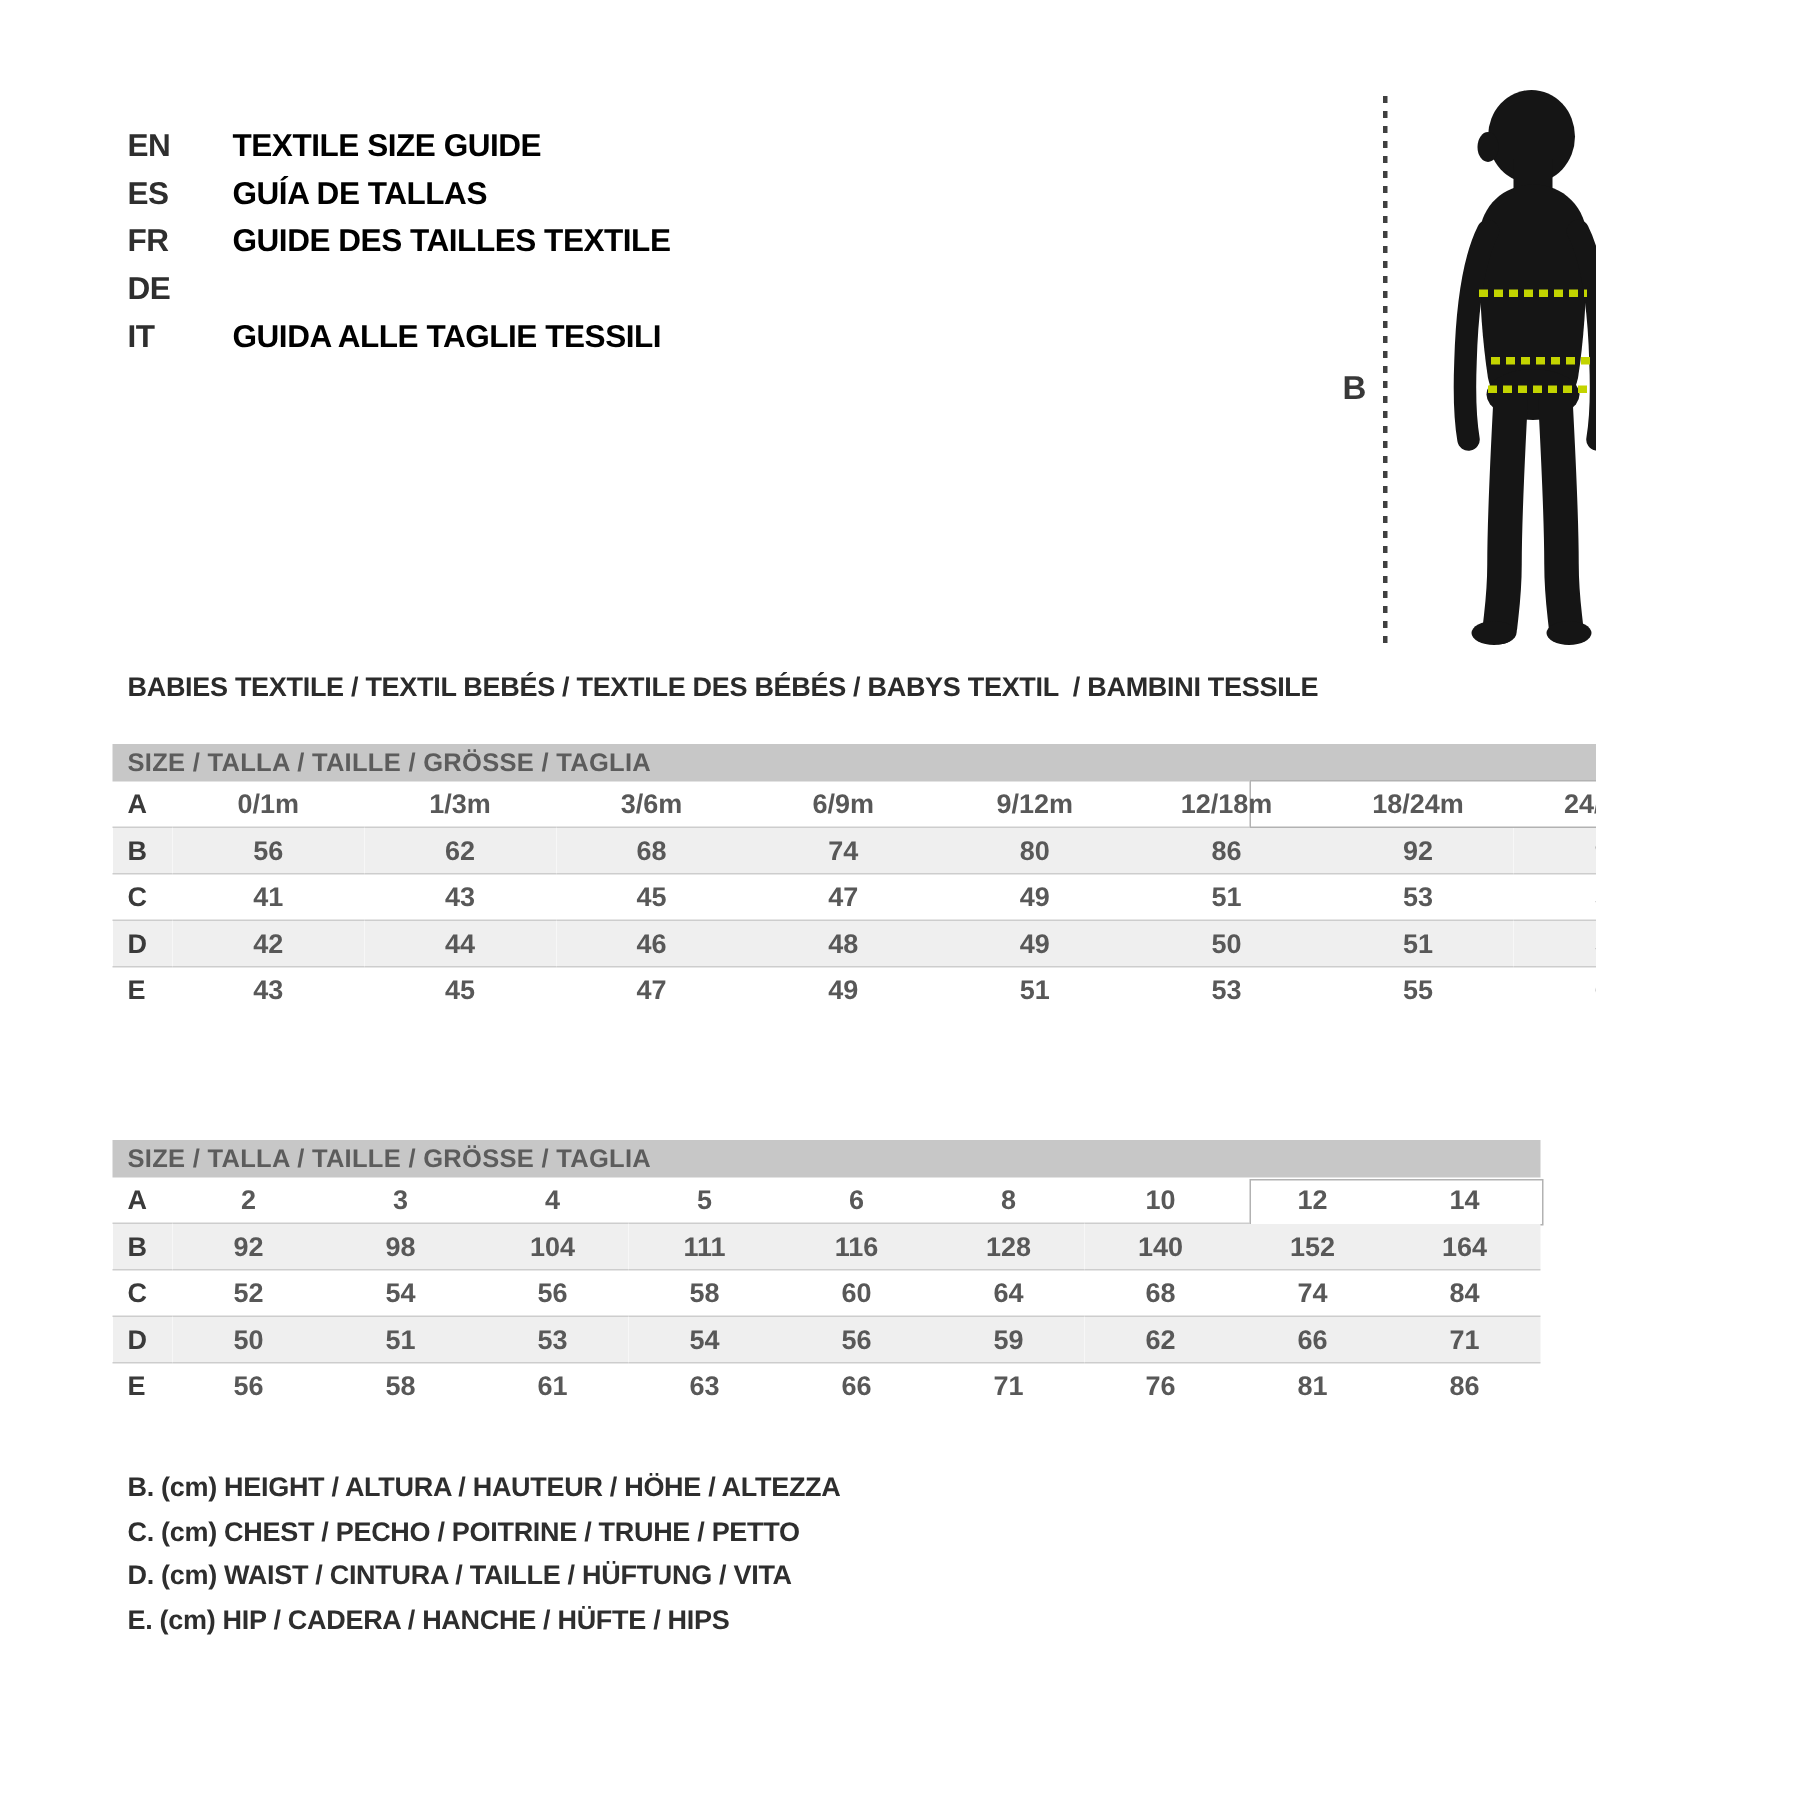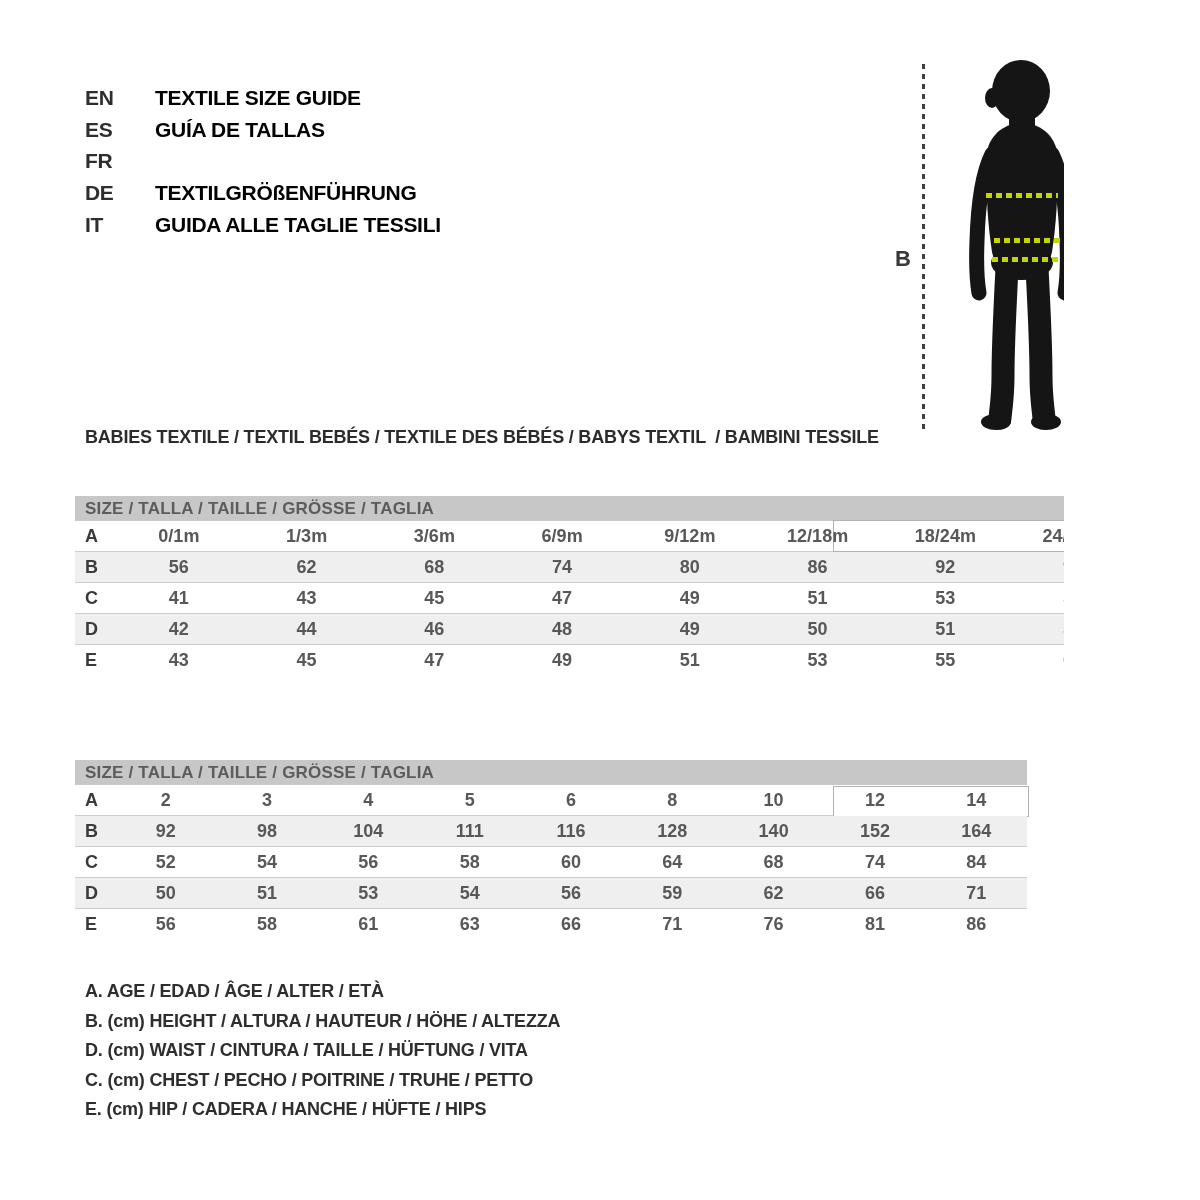--- a/index.html
+++ b/index.html
@@ -74,24 +74,24 @@
     <div class="lang-row">
       <span class="lang-code">EN</span>
       <span class="lang-label">TEXTILE SIZE GUIDE</span>
     </div>
     <div class="lang-row">
       <span class="lang-code">ES</span>
       <span class="lang-label">GUÍA DE TALLAS</span>
     </div>
     <div class="lang-row">
       <span class="lang-code">FR</span>
+      <span class="lang-label">GUIDE DES TAILLES TEXTILE</span>
     </div>
     <div class="lang-row">
       <span class="lang-code">DE</span>
-      <span class="lang-label">TEXTILGRÖßENFÜHRUNG</span>
     </div>
     <div class="lang-row">
       <span class="lang-code">IT</span>
       <span class="lang-label">GUIDA ALLE TAGLIE TESSILI</span>
     </div>
   </div>
 
   <div class="vdash" style="left:922px; top:64px; height:368px;"></div>
   <span class="meas-label" style="left:895px; top:246px;">B</span>
 
@@ -120,21 +120,21 @@
   <span class="meas-label" style="left:1119px; top:182px;">C</span>
 
   <div class="hdash-green" style="left:994px; top:238px; width:66px;"></div>
   <div class="hdash-dark" style="left:1076px; top:239px; width:30px;"></div>
   <span class="meas-label" style="left:1120px; top:225px;">D</span>
 
   <div class="hdash-green" style="left:992px; top:257px; width:70px;"></div>
   <div class="hdash-dark" style="left:1064px; top:258px; width:42px;"></div>
   <span class="meas-label" style="left:1120px; top:247px;">E</span>
 
-  <div class="section-heading" style="top:427px;">BABIES TEXTILE / TEXTIL BEBÉS / TEXTILE DES BÉBÉS / BABYS TEXTIL  / BAMBINI TESSILE</div>
+  <div class="section-heading" style="top:448px;">BABIES TEXTILE / TEXTIL BEBÉS / TEXTILE DES BÉBÉS / BABYS TEXTIL  / BAMBINI TESSILE</div>
 
   <table class="size-table babies-table" style="left:75px; top:496px; width:1062px;">
     <colgroup>
         <col style="width:40px;">
         <col>
         <col>
         <col>
         <col>
         <col>
         <col>
@@ -280,20 +280,19 @@
       <td>71</td>
       <td>76</td>
       <td>81</td>
       <td>86</td>
     </tr>
   </tbody>
     </table>
   <div class="hl-box" style="left:833px; top:786px; width:194px; height:29px;"></div>
 
   <div class="legend">
-    <div class="legend-line">A. AGE / EDAD / ÂGE / ALTER / ETÀ</div>
     <div class="legend-line">B. (cm) HEIGHT / ALTURA / HAUTEUR / HÖHE / ALTEZZA</div>
+    <div class="legend-line">C. (cm) CHEST / PECHO / POITRINE / TRUHE / PETTO</div>
     <div class="legend-line">D. (cm) WAIST / CINTURA / TAILLE / HÜFTUNG / VITA</div>
-    <div class="legend-line">C. (cm) CHEST / PECHO / POITRINE / TRUHE / PETTO</div>
     <div class="legend-line">E. (cm) HIP / CADERA / HANCHE / HÜFTE / HIPS</div>
   </div>
 
 </div>
 
 </body></html>

